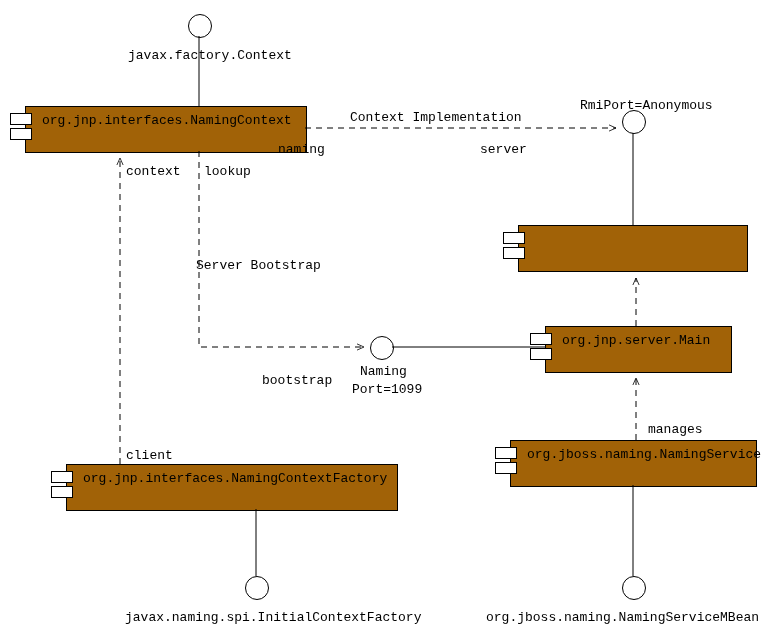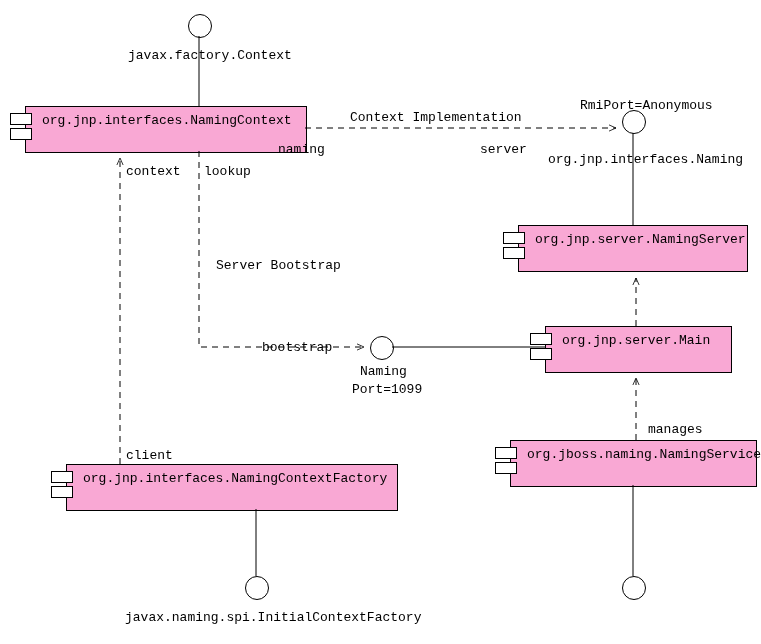--- a/index.html
+++ b/index.html
@@ -1,59 +1,58 @@
 <!DOCTYPE html>
 <html><head>
 <meta charset="utf-8">
 <style>
   body{margin:0;font-family:"Courier New",monospace;font-size:13px;background:#fff;color:#000}
   .canvas{position:relative;width:761px;height:644px}
-  .comp{position:absolute;border:1px solid #000;background:#f9a8d4}
+  .comp{position:absolute;border:1px solid #000;background:#a16207}
   .comp .tabs{position:absolute;left:-16px;top:6px}
   .comp .tabs span{display:block;width:20px;height:10px;border:1px solid #000;background:#fff;margin-bottom:3px}
   .comp .label{padding:6px 8px 6px 16px;white-space:nowrap}
   .lolli{position:absolute;width:22px;height:22px;border:1px solid #000;border-radius:50%;background:#fff}
   .txt{position:absolute;white-space:nowrap}
   svg.connectors{position:absolute;left:0;top:0;width:761px;height:644px}
 </style>
 </head>
 <body>
 
 <div class="canvas">
 
   <div class="lolli" style="left:188px;top:14px"></div>
   <div class="txt" style="left:128px;top:48px">javax.factory.Context</div>
 
   <div class="lolli" style="left:622px;top:110px"></div>
   <div class="txt" style="left:580px;top:98px">RmiPort=Anonymous</div>
-  <div class="txt" style="left:548px;top:152px">org.jnp.interfaces.Naming</div>
 
   <div class="lolli" style="left:370px;top:336px"></div>
   <div class="txt" style="left:360px;top:364px">Naming</div>
   <div class="txt" style="left:352px;top:382px">Port=1099</div>
 
   <div class="lolli" style="left:245px;top:576px"></div>
   <div class="txt" style="left:125px;top:610px">javax.naming.spi.InitialContextFactory</div>
 
   <div class="lolli" style="left:622px;top:576px"></div>
+  <div class="txt" style="left:486px;top:610px">org.jboss.naming.NamingServiceMBean</div>
 
   <div class="comp" style="left:25px;top:106px;width:280px;height:45px">
     <div class="tabs">
         <span></span>
         <span></span>
       </div>
     <div class="label">org.jnp.interfaces.NamingContext</div>
   </div>
 
   <div class="comp" style="left:518px;top:225px;width:228px;height:45px">
     <div class="tabs">
         <span></span>
         <span></span>
       </div>
-    <div class="label">org.jnp.server.NamingServer</div>
   </div>
 
   <div class="comp" style="left:545px;top:326px;width:185px;height:45px">
     <div class="tabs">
         <span></span>
         <span></span>
       </div>
     <div class="label">org.jnp.server.Main</div>
   </div>
 
@@ -95,18 +94,18 @@
     <line x1="636" y1="326" x2="636" y2="278" stroke="#000" stroke-dasharray="6,5" marker-end="url(#arrow)"></line>
 
     <line x1="636" y1="440" x2="636" y2="378" stroke="#000" stroke-dasharray="6,5" marker-end="url(#arrow)"></line>
   </svg>
 
   <div class="txt" style="left:350px;top:110px">Context Implementation</div>
   <div class="txt" style="left:278px;top:142px">naming</div>
   <div class="txt" style="left:480px;top:142px">server</div>
   <div class="txt" style="left:126px;top:164px">context</div>
   <div class="txt" style="left:204px;top:164px">lookup</div>
-  <div class="txt" style="left:216px;top:258px">Server Bootstrap</div>
-  <div class="txt" style="left:262px;top:340px">bootstrap</div>
+  <div class="txt" style="left:196px;top:258px">Server Bootstrap</div>
+  <div class="txt" style="left:262px;top:373px">bootstrap</div>
   <div class="txt" style="left:126px;top:448px">client</div>
   <div class="txt" style="left:648px;top:422px">manages</div>
 
 </div>
 
 </body></html>

